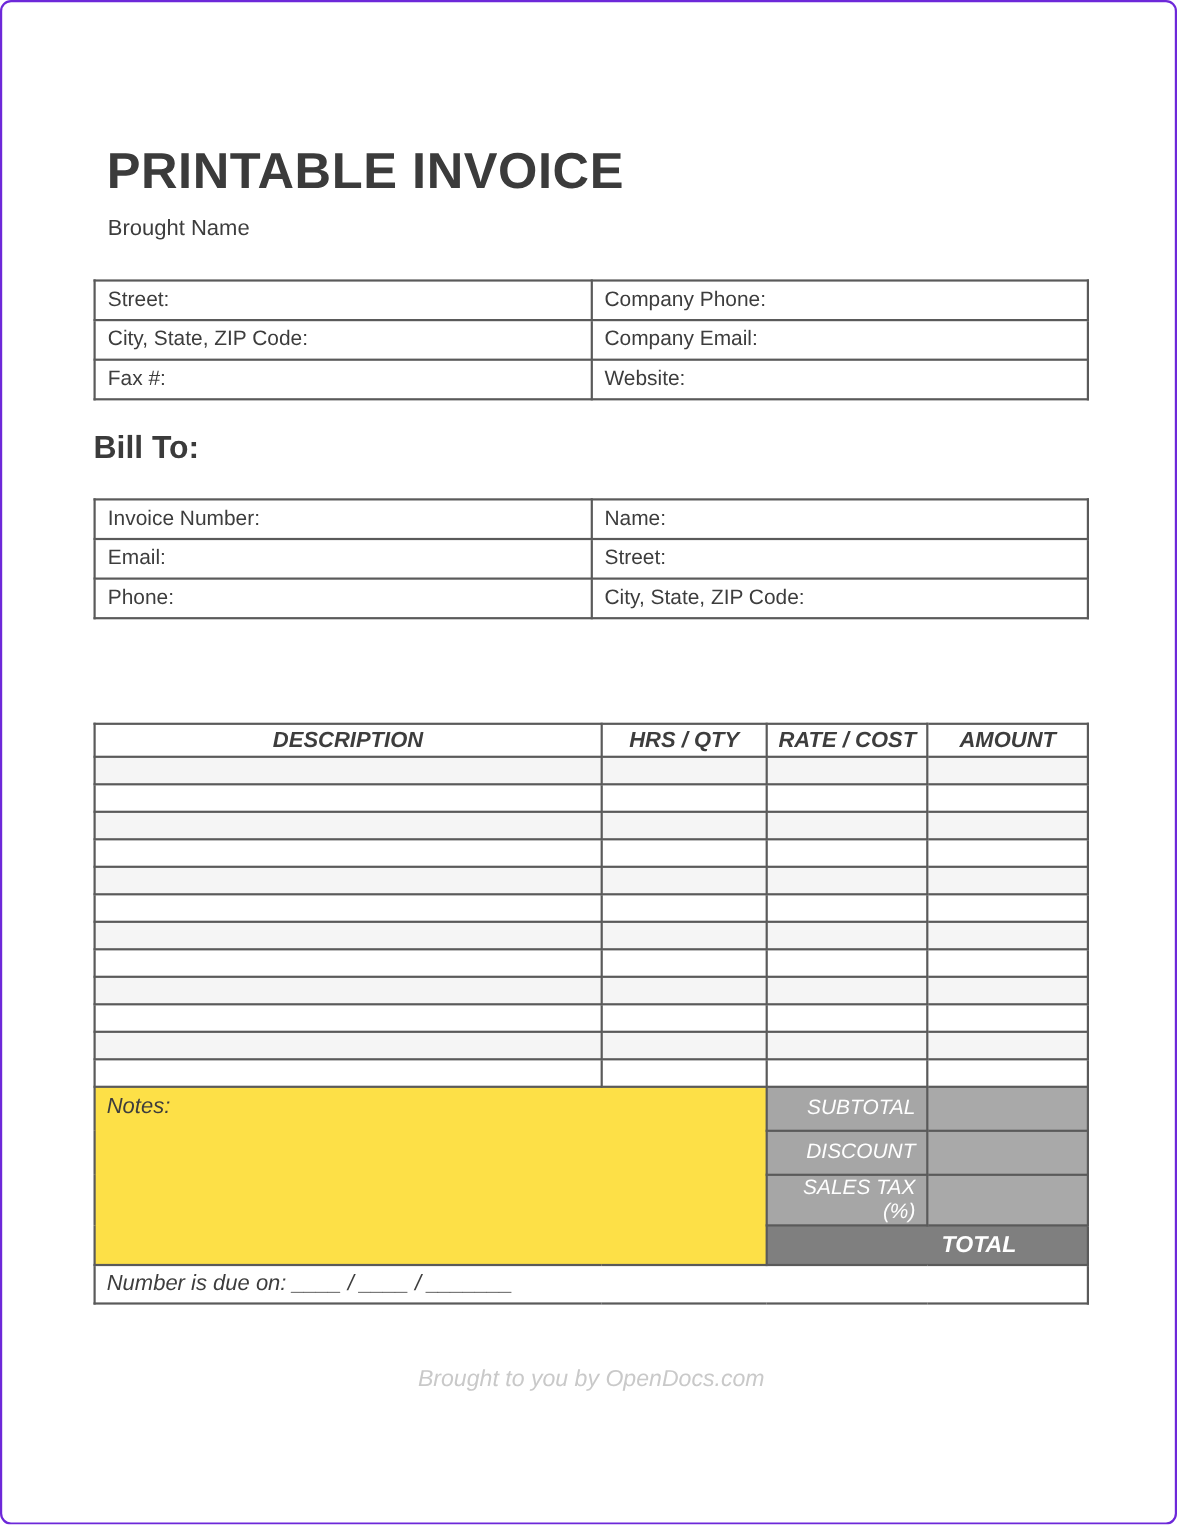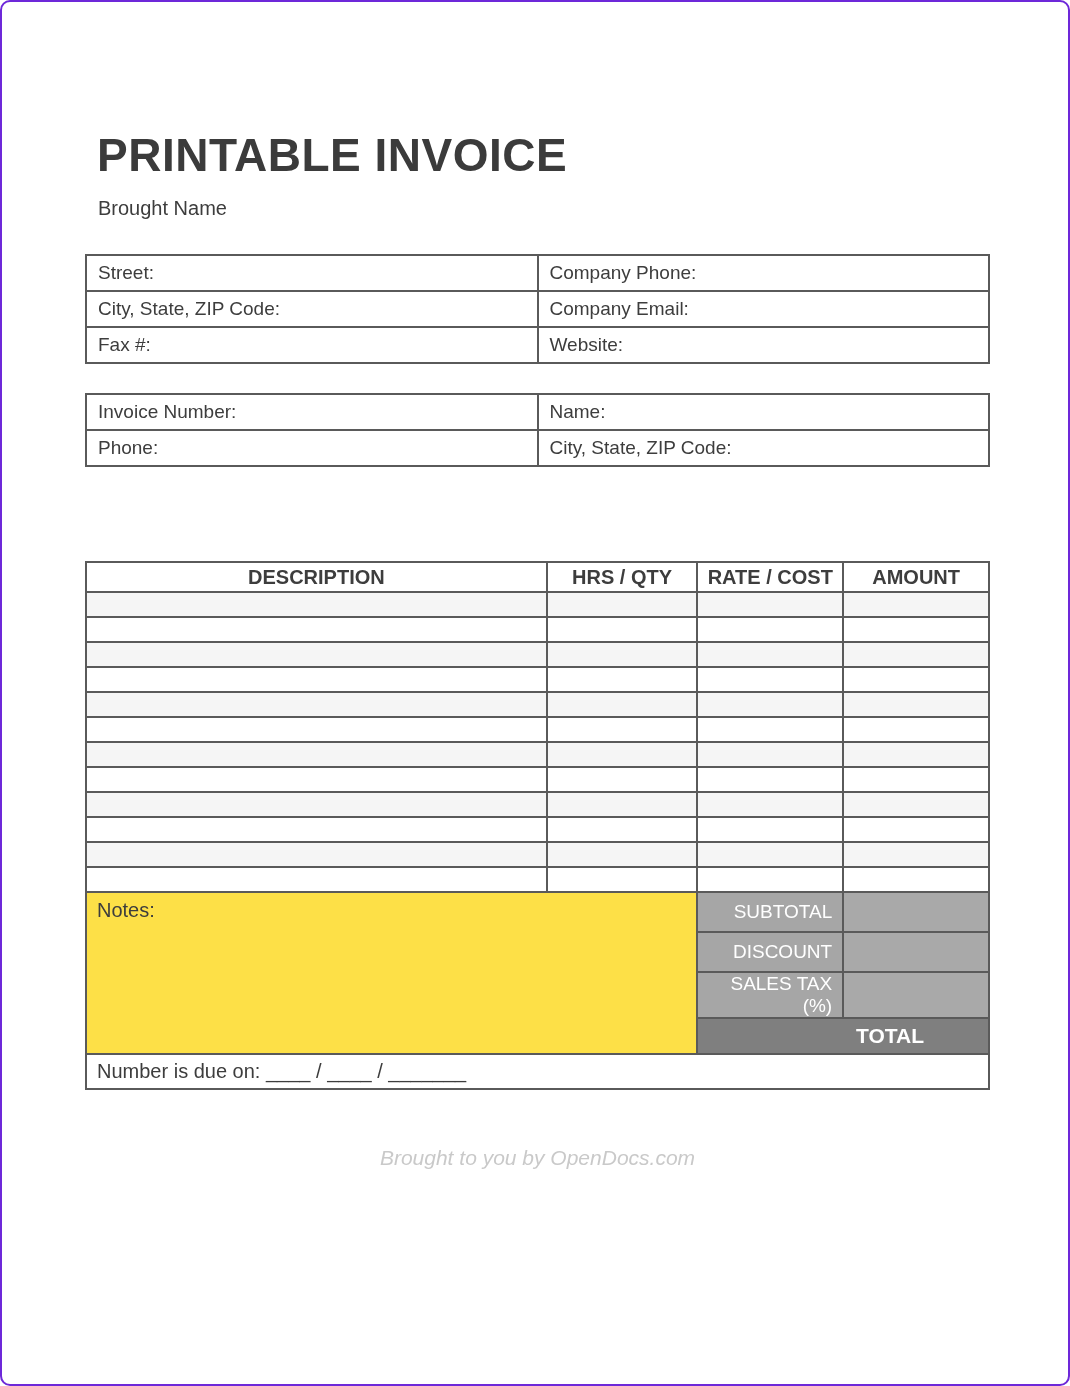--- a/index.html
+++ b/index.html
@@ -49,21 +49,21 @@
     vertical-align: middle;
   }
   .bill-to-heading {
     margin: 27px 0 0 0;
     font-size: 29px;
     font-weight: bold;
     color: #3b3b3b;
   }
   .bill-to-table { margin-top: 29px; }
 
-  .items-table { margin-top: 94px; }
+  .items-table { margin-top: 94px; font-style: italic; }
   .items-table th {
     height: 30px;
     font-size: 20px;
     font-weight: bold;
     text-align: center;
     color: #3d3d3d;
     background: #ffffff;
   }
   .items-table tbody.items td { height: 25px; background: #ffffff; }
   .items-table tbody.items tr.odd td { background: #f5f5f5; }
@@ -130,26 +130,31 @@
           <td>City, State, ZIP Code:</td>
           <td>Company Email:</td>
         </tr>
         <tr>
           <td>Fax #:</td>
           <td>Website:</td>
         </tr>
       </tbody>
     </table>
 
+    <h2 class="bill-to-heading">Bill To:</h2>
 
     <table class="info-table bill-to-table">
       <tbody>
         <tr>
           <td>Invoice Number:</td>
           <td>Name:</td>
+        </tr>
+        <tr>
+          <td>Email:</td>
+          <td>Street:</td>
         </tr>
         <tr>
           <td>Phone:</td>
           <td>City, State, ZIP Code:</td>
         </tr>
       </tbody>
     </table>
 
     <table class="items-table">
       <colgroup>

